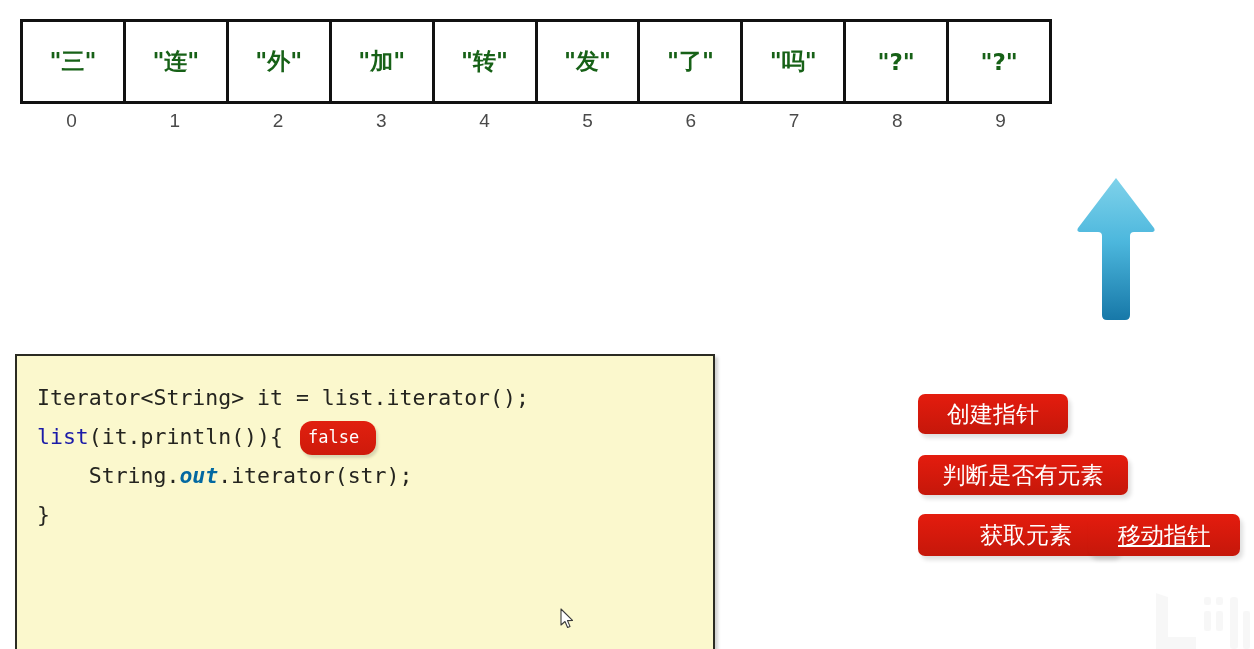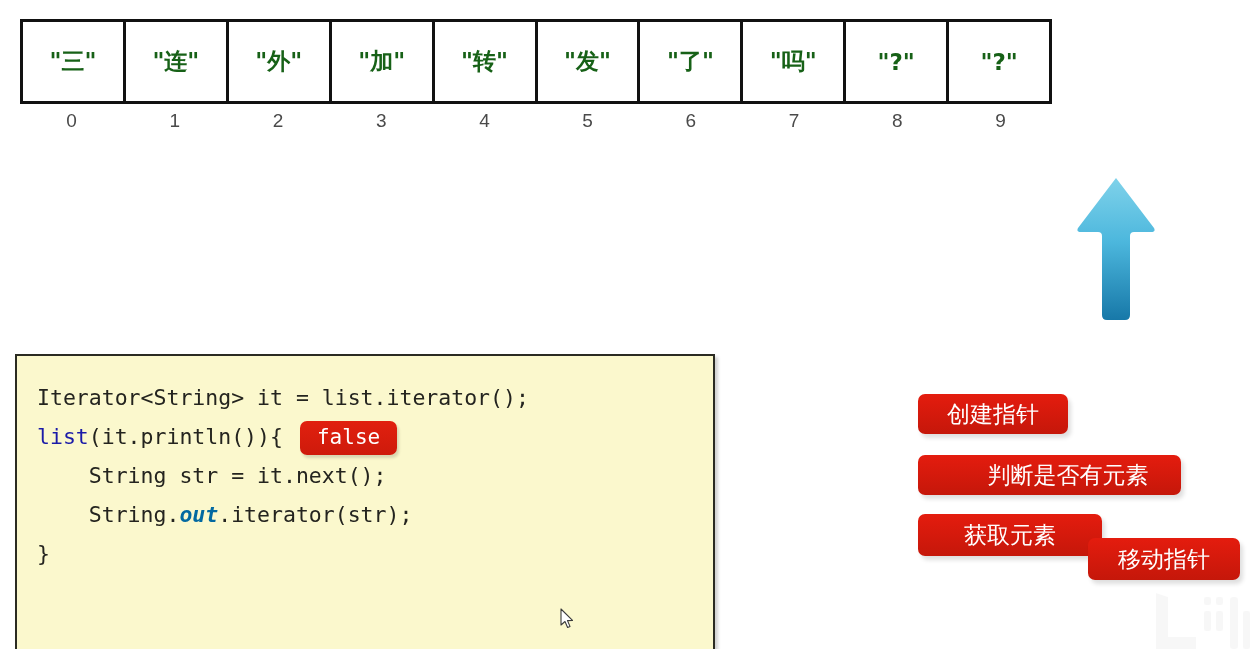--- a/index.html
+++ b/index.html
@@ -92,23 +92,23 @@
   .kw-out {
     color: #0369a1;
     font-weight: bold;
     font-style: italic;
   }
   #false-badge {
     display: inline-block;
     vertical-align: middle;
     background: linear-gradient(180deg, #e1200f 0%, #ce1a0b 100%);
     color: #ffffff;
-    border-radius: 7px;
-    padding: 2px 17px 4px 17px;
-    font-size: 21px;
+    border-radius: 12px;
+    padding: 2px 17px 4px 8px;
+    font-size: 17px;
     line-height: 28px;
     margin-left: 17px;
     box-shadow: 2px 3px 3px rgba(0,0,0,0.14);
     font-family: "DejaVu Sans Mono", "Liberation Mono", monospace;
   }
 
   
   #mouse-cursor {
     position: absolute;
     left: 560px;
@@ -126,23 +126,23 @@
     font-family: "DejaVu Sans", "Liberation Sans", sans-serif;
     font-size: 23px;
     font-weight: normal;
     display: flex;
     align-items: center;
     justify-content: center;
     box-shadow: 3px 4px 4px rgba(0,0,0,0.13);
     white-space: nowrap;
   }
   #badge-create   { left: 918px; top: 394px; width: 150px; height: 40px; }
-  #badge-hasnext  { left: 918px; top: 455px; width: 226px; height: 40px; padding-left: 37px; }
-  #badge-get      { left: 918px; top: 514px; width: 184px; height: 42px; }
-  #badge-move     { left: 1088px; top: 538px; width: 152px; height: 42px; }
+  #badge-hasnext  { left: 918px; top: 455px; width: 210px; height: 40px; }
+  #badge-get      { left: 918px; top: 514px; width: 184px; height: 42px; padding-left: 16px; }
+  #badge-move     { left: 1088px; top: 514px; width: 152px; height: 42px; text-decoration: underline; }
 
   
   #watermark {
     position: absolute;
     right: 4px;
     bottom: -4px;
     width: 116px;
     height: 64px;
     opacity: 0.5;
   }
@@ -204,21 +204,20 @@
       <stop offset="45%" stop-color="#4cb7dd"></stop>
       <stop offset="100%" stop-color="#1778a8"></stop>
     </linearGradient>
   </defs>
   <path d="M42 2 L80 52 Q82 56 77 56 L60 56 Q56 56 56 60 L56 139 Q56 144 51 144 L33 144 Q28 144 28 139 L28 60 Q28 56 24 56 L7 56 Q2 56 4 52 Z" fill="url(#arrowGrad)"></path>
 </svg>
 
 <div id="code-block">
   <div class="code-line"><span>Iterator&lt;String&gt; it = list.iterator();</span></div>
   <div class="code-line"><span class="kw-while">list</span><span>(it.println()){</span><span id="false-badge">false</span></div>
-  <div class="code-line"><span>    String str = it.next();</span></div>
   <div class="code-line"><span>    String.</span><span class="kw-out">out</span><span>.iterator(str);</span></div>
   <div class="code-line"><span>}</span></div>
 </div>
 
 <svg id="mouse-cursor" viewBox="0 0 16 22" xmlns="http://www.w3.org/2000/svg">
   <path d="M1 1 L1 17 L5 13.5 L7.6 19.5 L10 18.4 L7.5 12.6 L12.5 12.4 Z" fill="#ffffff" stroke="#3b3b3b" stroke-width="1.1" stroke-linejoin="round"></path>
 </svg>
 
 <div class="step-badge" id="badge-create">创建指针</div>
 <div class="step-badge" id="badge-hasnext">判断是否有元素</div>

